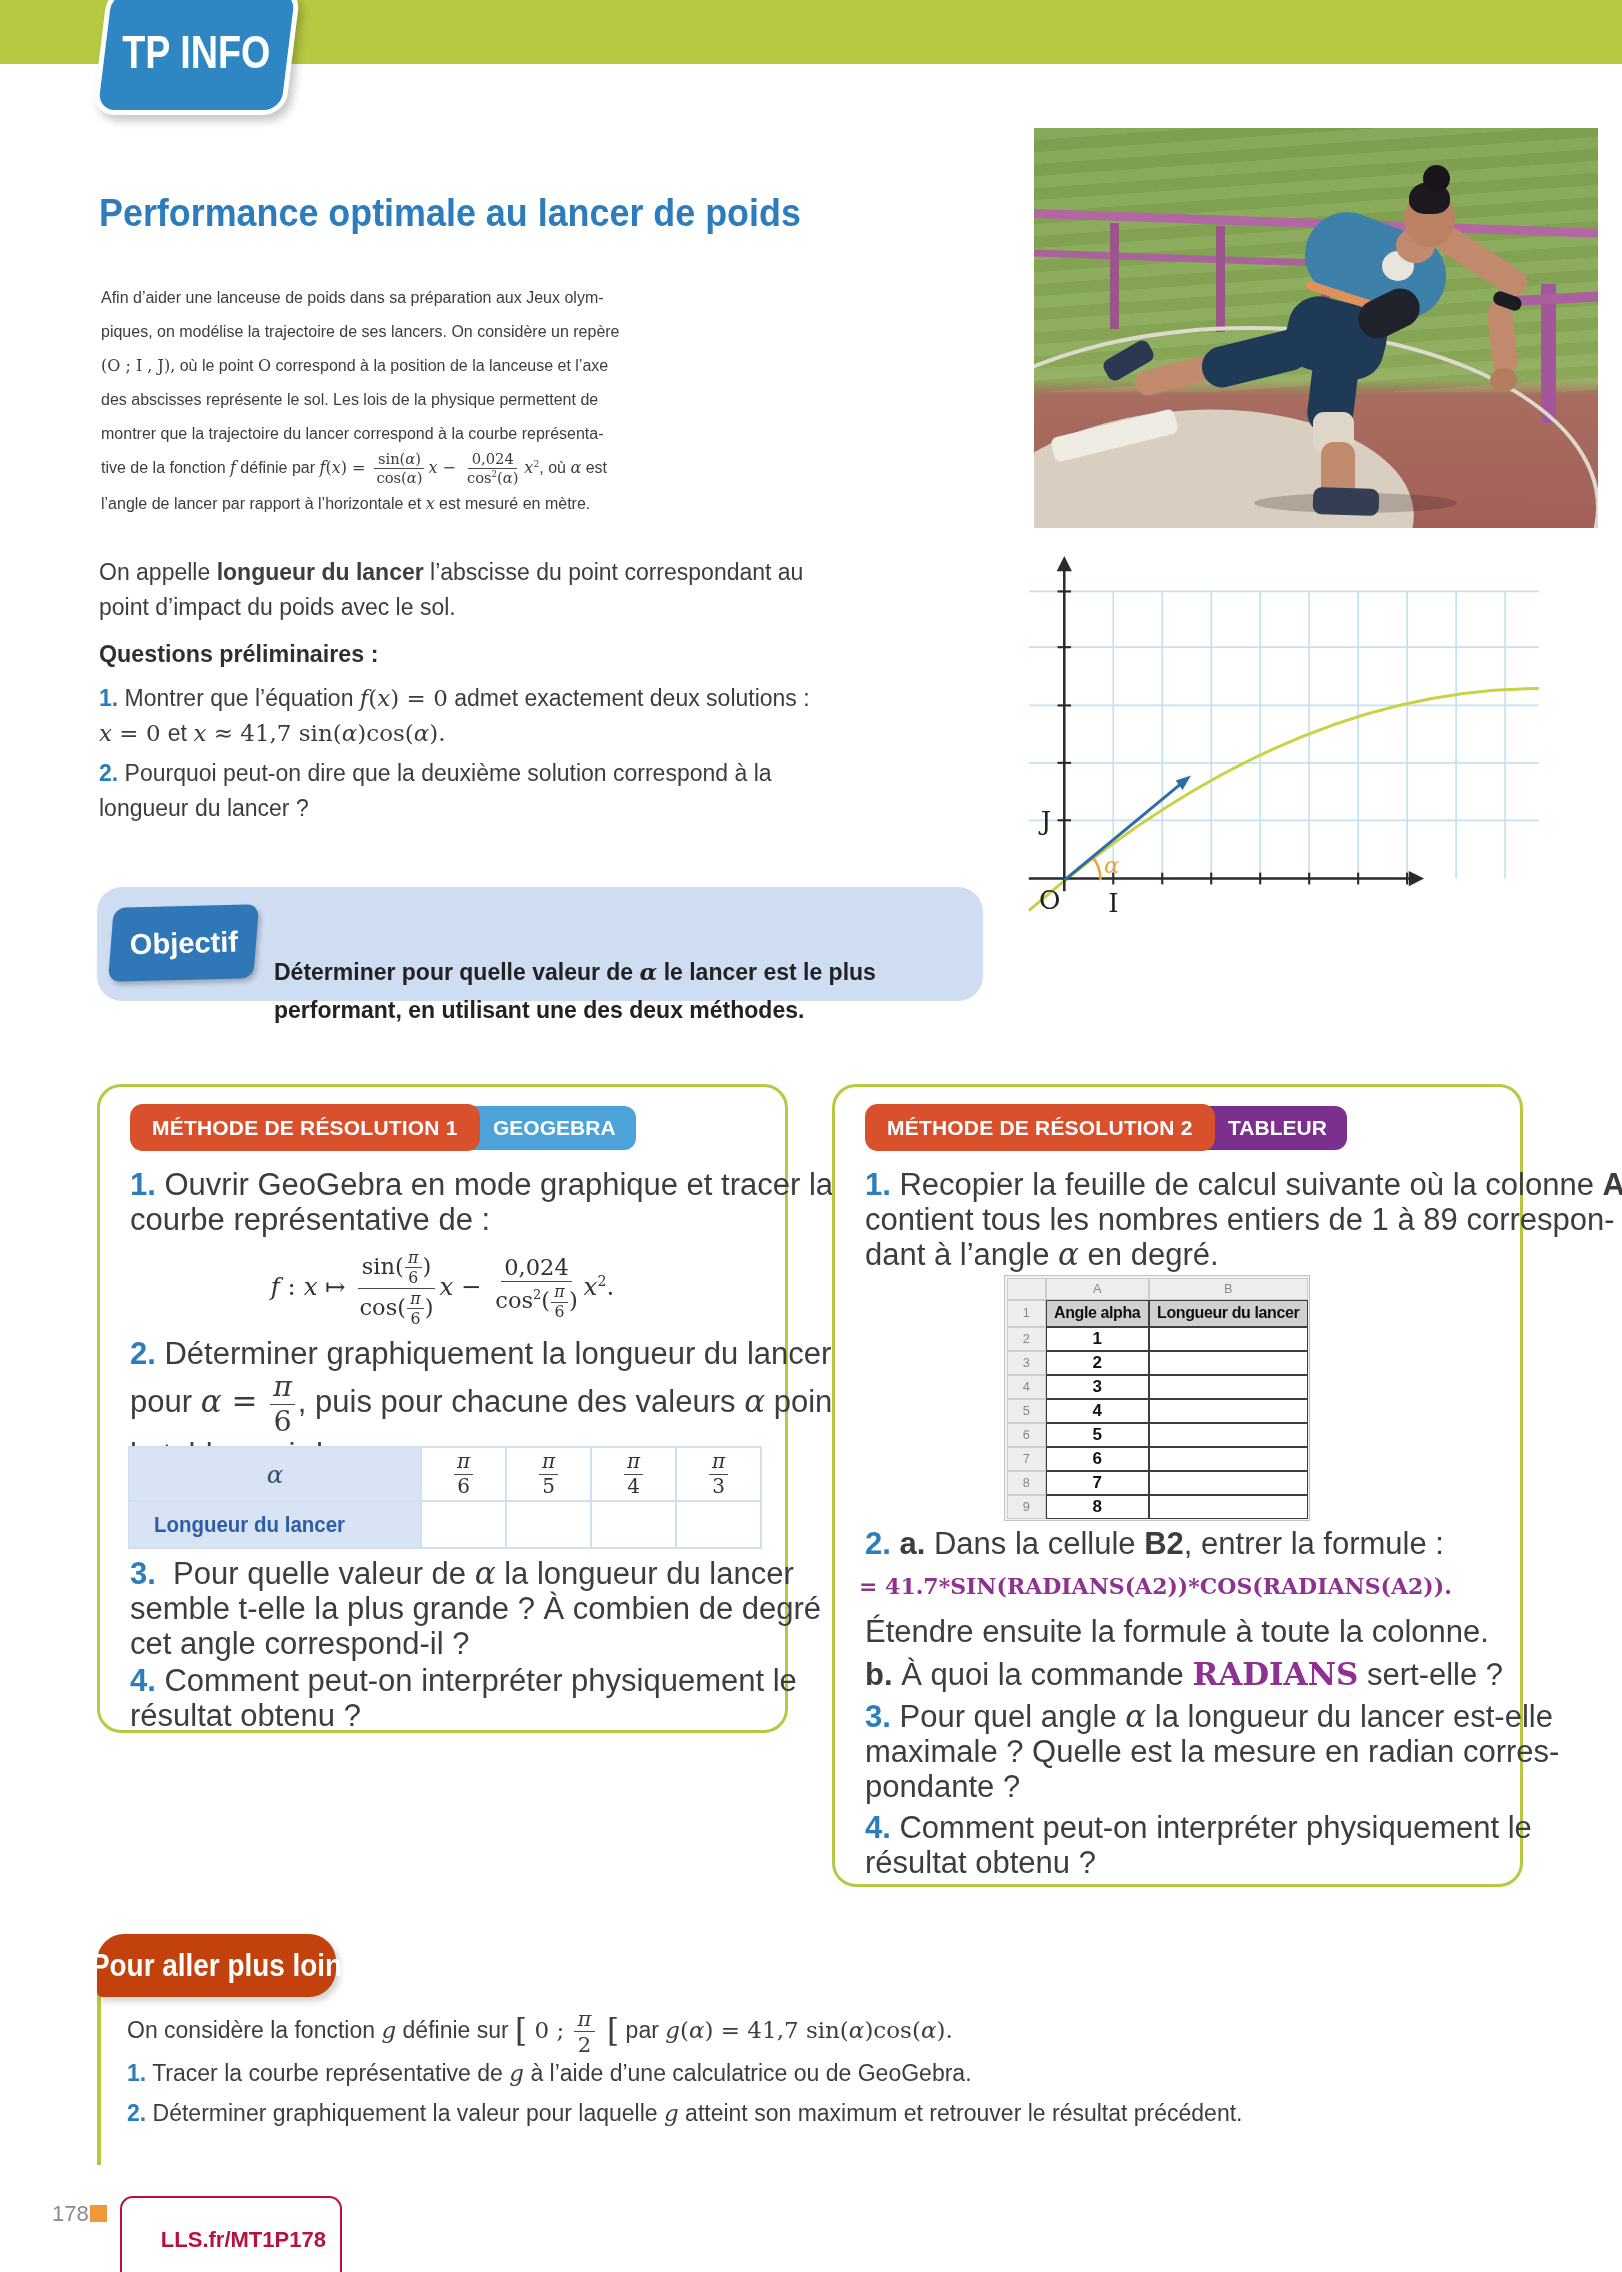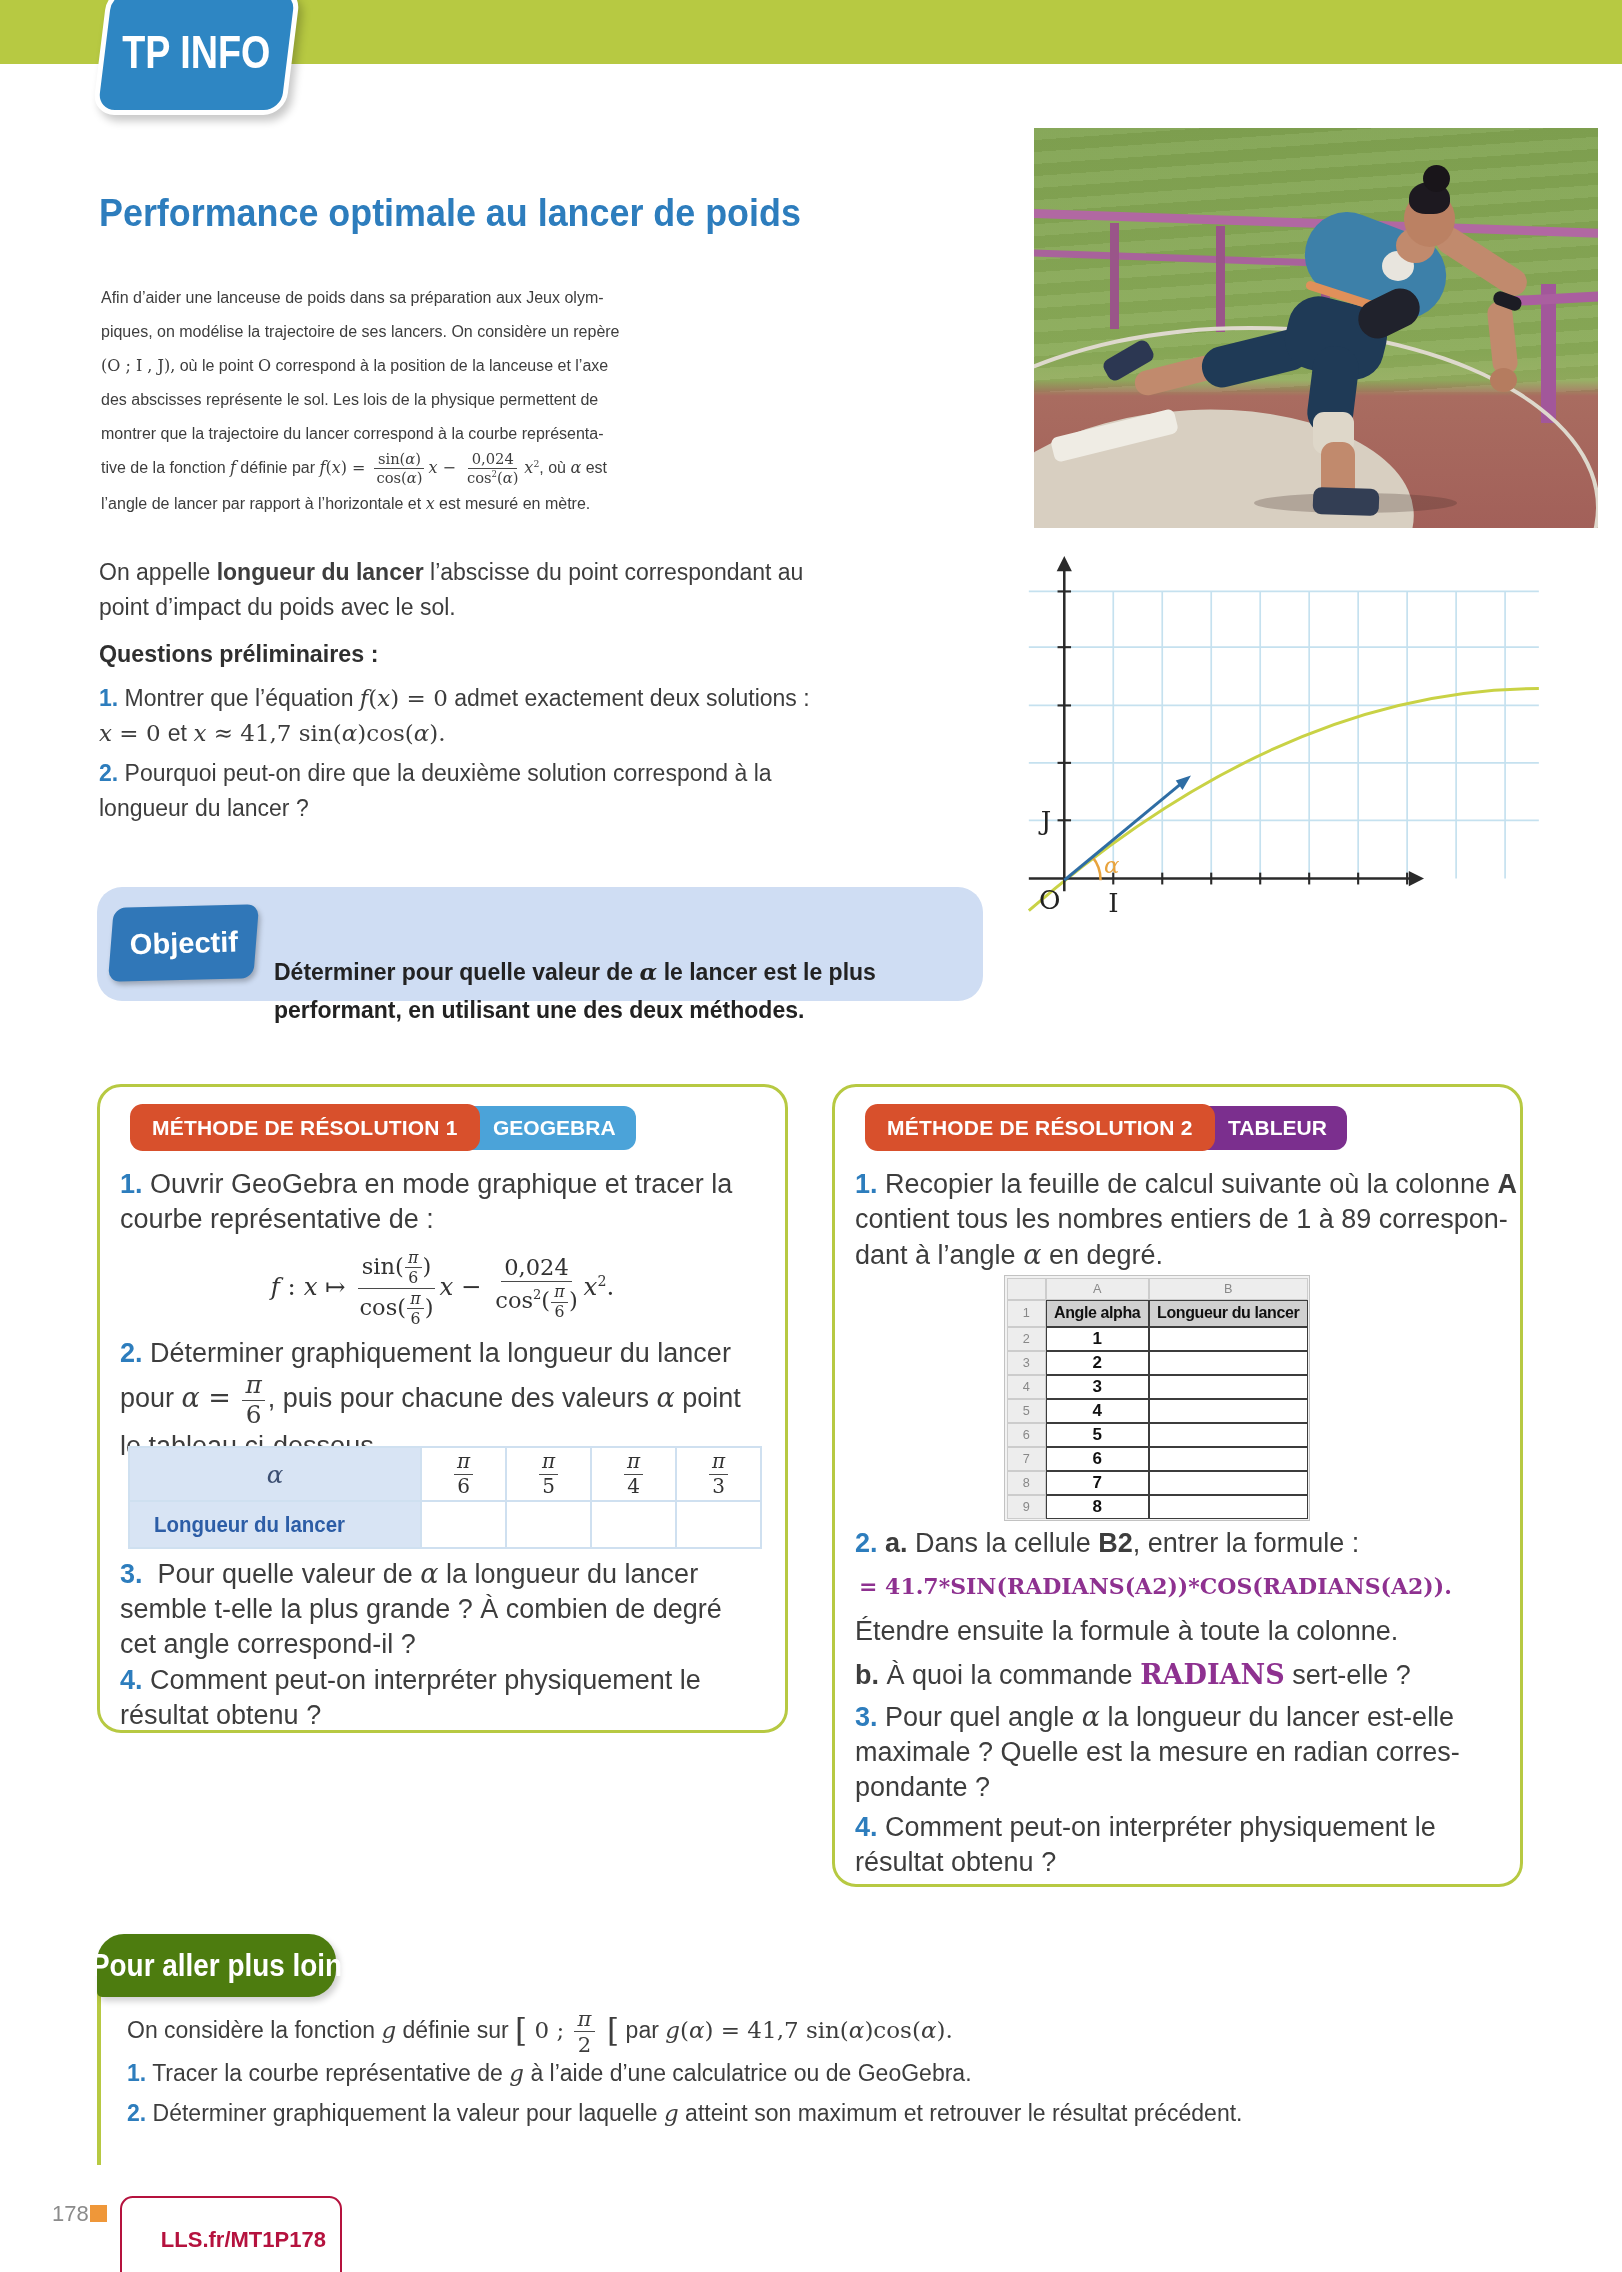--- a/index.html
+++ b/index.html
@@ -62,21 +62,21 @@
   .mbox{position:absolute;background:#fff;border:3px solid #b7c942;border-radius:24px;box-sizing:border-box;}
   .m1{left:97px;top:1084px;width:691px;height:649px;}
   .m2{left:832px;top:1084px;width:691px;height:803px;}
   .badges{position:absolute;top:17px;left:30px;display:flex;align-items:flex-start;}
   .badge-red{background:#d8502c;color:#fff;font-size:21px;font-weight:700;height:47px;display:flex;align-items:center;
     padding:0 22px;border-radius:12.7px;position:relative;z-index:2;white-space:pre;letter-spacing:0.2px;}
   .badge-tool{color:#fff;font-size:21px;font-weight:700;height:44px;display:flex;align-items:center;
     padding:0 20px 0 32px;border-radius:12px;margin-left:-18.6px;margin-top:1.7px;z-index:1;white-space:pre;}
   .badge-geo{background:#4ba3d9;}
   .badge-tab{background:#7b2f8e;}
-  .item{position:absolute;left:20px;font-size:27px;}
+  .item{position:absolute;left:30px;font-size:31px;}
   .item .ln{line-height:35px;}
   .formula{position:absolute;left:0;width:100%;text-align:center;font-size:24.5px;color:#333;white-space:pre;}
 
   
   .t1{position:absolute;left:28px;top:359px;display:grid;grid-template-columns:292px 85px 85px 85px 85px;
     grid-template-rows:54px 47px;border:1.4px solid #cfe0f0;}
   .t1c{border:1.4px solid #cfe0f0;display:flex;align-items:center;justify-content:center;box-sizing:border-box;background:#fff;}
   .t1-head{background:#d8e4f4;}
   .t1-alpha{font-size:24.5px;color:#3c4f72;}
   .t1-val{font-size:20px;color:#333;}
@@ -88,21 +88,21 @@
   .sheet-wrap{position:absolute;left:169px;top:188px;background:#f2f2f2;border:0.8px solid #c2c2c2;padding:1.7px;}
   .sheet{display:grid;grid-template-columns:39px 103px 159px;grid-template-rows:22px 27px repeat(8,24px);}
   .ss-corner,.ss-colhead,.ss-rownum{background:#ededed;border:0.8px solid #cccccc;color:#888;font-size:12.7px;
     display:flex;align-items:center;justify-content:center;}
   .ss-cell{background:#fff;border:1.3px solid #3c3c3c;display:flex;align-items:center;justify-content:center;
     font-size:17px;font-weight:700;color:#111;white-space:pre;}
   .ss-head{background:#d0d0d0;font-size:16px;letter-spacing:-0.4px;}
   .pformula{position:absolute;left:24px;font-size:22px;white-space:pre;}
 
   
-  .further-badge{position:absolute;left:97px;top:1934px;width:239px;height:63px;background:#4d7c0f;
+  .further-badge{position:absolute;left:97px;top:1934px;width:239px;height:63px;background:#c2410c;
     border-radius:27px;border-bottom-left-radius:5px;display:flex;align-items:center;justify-content:center;
     box-shadow:3.4px 4.2px 6.8px rgba(0,0,0,.18);}
   .further-badge span{font-size:31px;font-weight:700;color:#fff;transform:scaleX(.9);white-space:pre;}
   .further-line{position:absolute;left:97px;top:1969px;width:4.2px;height:196px;background:#b7c942;}
   .fl0{position:absolute;left:127px;top:2007px;font-size:23px;white-space:pre;}
   .fl1{position:absolute;left:127px;top:2060px;font-size:23px;white-space:pre;}
   .fl2{position:absolute;left:127px;top:2100px;font-size:23px;white-space:pre;}
 
   
   .pagenum{position:absolute;left:52px;top:2201px;font-size:22px;color:#8b8b8b;}

